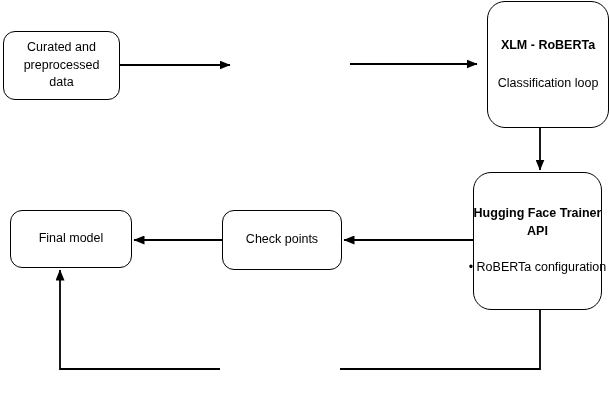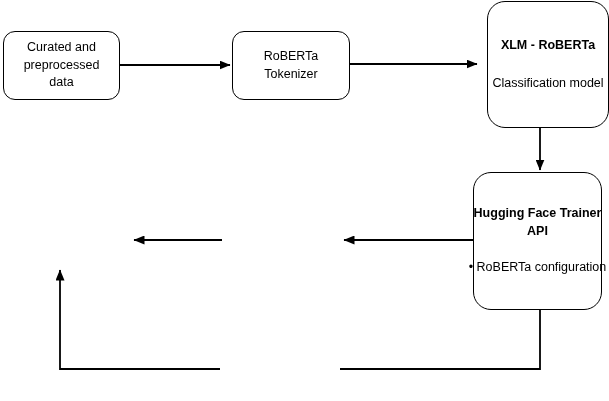--- a/index.html
+++ b/index.html
@@ -71,32 +71,34 @@
     <polyline class="edge" points="540,310 540,369 340,369"></polyline>
     <polyline class="edge" points="220,369 60,369 60,270" marker-end="url(#arrow)"></polyline>
   </svg>
 
   <div class="node" style="left:3px; top:31px; width:117px; height:69px;">
     <span class="label">Curated and
 preprocessed
 data</span>
   </div>
 
-  <div class="node" style="left:232px; top:31px; width:118px; height:69px;">
-    <span class="label">RoBERTa
-Tokenizer</span>
-  </div>
 
   <div class="node big node-xlm" style="left:479px; top:1px; width:122px; height:127px;margin-left:8px;">
     <span class="title">XLM - RoBERTa</span>
-    <span class="label">Classification model</span>
+    <span class="label">Classification loop</span>
   </div>
 
   <div class="node big node-trainer" style="left:473px; top:172px; width:129px; height:138px;">
     <span class="title">Hugging Face Trainer
 API</span>
     <span class="label">• RoBERTa configuration</span>
   </div>
 
+  <div class="node" style="left:222px; top:210px; width:120px; height:60px;">
+    <span class="label">Check points</span>
+  </div>
 
+  <div class="node" style="left:10px; top:210px; width:122px; height:58px;">
+    <span class="label">Final model</span>
+  </div>
 
 
 </div>
 
 </body></html>

